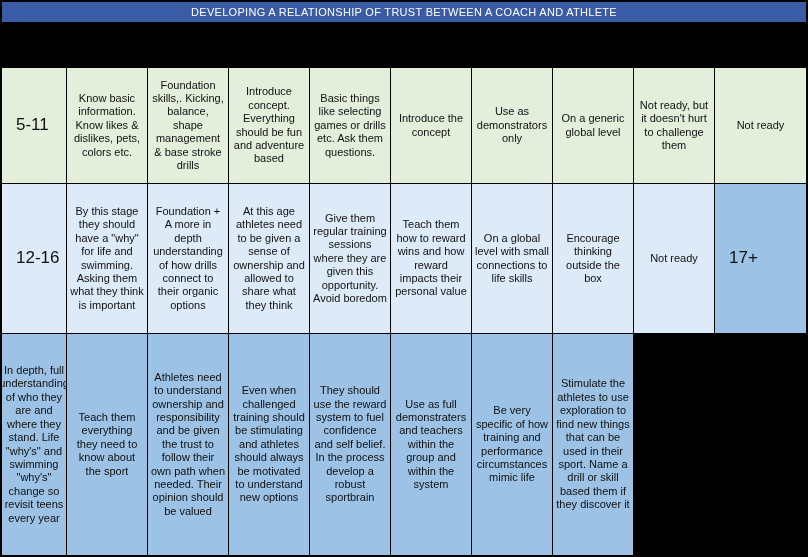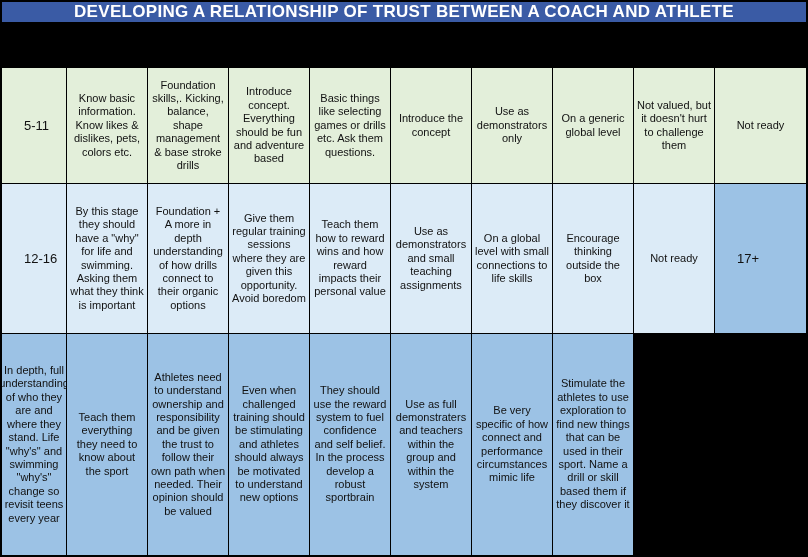--- a/index.html
+++ b/index.html
@@ -23,22 +23,22 @@
     border: 2px solid var(--grid-line, #000000);
   }
 
   .title-bar {
     grid-column: 1 / -1;
     background: var(--title-bg, #3A5BA5);
     color: var(--title-text, #ffffff);
     display: flex;
     align-items: center;
     justify-content: center;
-    font-weight: bold;
-    font-size: 17px;
+    font-weight: normal;
+    font-size: 11px;
     letter-spacing: 0.3px;
   }
 
   .header-band {
     grid-column: 1 / -1;
     background: var(--band-bg, #000000);
   }
 
   .cell {
     display: flex;
@@ -47,22 +47,22 @@
     text-align: center;
     padding: 2px 3px;
     font-size: 11px;
     line-height: 1.22;
     overflow: hidden;
   }
 
   .age-cell {
     justify-content: flex-start;
     text-align: left;
-    padding-left: 22px;
-    font-size: 13px;
+    padding-left: 14px;
+    font-size: 17px;
   }
 
   .row1-bg { background: var(--row1-bg, #E3EFDA); }
   .row2-bg { background: var(--row2-bg, #DCEBF7); }
   .row3-bg { background: var(--row3-bg, #9CC2E5); }
 </style>
 </head>
 <body>
 
 <div class="sheet">
@@ -73,37 +73,37 @@
     <div class="header-band"></div>
 
     <div class="cell age-cell row1-bg">5-11</div>
     <div class="cell row1-bg">Know basic information. Know likes &amp; dislikes, pets, colors etc.</div>
     <div class="cell row1-bg">Foundation skills,. Kicking, balance, shape management &amp; base stroke drills</div>
     <div class="cell row1-bg">Introduce concept. Everything should be fun and adventure based</div>
     <div class="cell row1-bg">Basic things like selecting games or drills etc. Ask them questions.</div>
     <div class="cell row1-bg">Introduce the concept</div>
     <div class="cell row1-bg">Use as demonstrators only</div>
     <div class="cell row1-bg">On a generic global level</div>
-    <div class="cell row1-bg">Not valued, but it doesn't hurt to challenge them</div>
+    <div class="cell row1-bg">Not ready, but it doesn't hurt to challenge them</div>
     <div class="cell row1-bg">Not ready</div>
 
     <div class="cell age-cell row2-bg">12-16</div>
     <div class="cell row2-bg">By this stage they should have a "why" for life and swimming. Asking them what they think is important</div>
     <div class="cell row2-bg">Foundation + A more in depth understanding of how drills connect to their organic options</div>
+    <div class="cell row2-bg">At this age athletes need to be given a sense of ownership and allowed to share what they think</div>
     <div class="cell row2-bg">Give them regular training sessions where they are given this opportunity. Avoid boredom</div>
     <div class="cell row2-bg">Teach them how to reward wins and how reward impacts their personal value</div>
-    <div class="cell row2-bg">Use as demonstrators and small teaching assignments</div>
     <div class="cell row2-bg">On a global level with small connections to life skills</div>
     <div class="cell row2-bg">Encourage thinking outside the box</div>
     <div class="cell row2-bg">Not ready</div>
 
     <div class="cell age-cell row3-bg">17+</div>
     <div class="cell row3-bg">In depth, full understanding of who they are and where they stand. Life "why's" and swimming "why's" change so revisit teens every year</div>
     <div class="cell row3-bg">Teach them everything they need to know about the sport</div>
     <div class="cell row3-bg">Athletes need to understand ownership and responsibility and be given the trust to follow their own path when needed. Their opinion should be valued</div>
     <div class="cell row3-bg">Even when challenged training should be stimulating and athletes should always be motivated to understand new options</div>
     <div class="cell row3-bg">They should use the reward system to fuel confidence and self belief. In the process develop a robust sportbrain</div>
     <div class="cell row3-bg">Use as full demonstraters and teachers within the group and within the system</div>
-    <div class="cell row3-bg">Be very specific of how connect and performance circumstances mimic life</div>
+    <div class="cell row3-bg">Be very specific of how training and performance circumstances mimic life</div>
     <div class="cell row3-bg">Stimulate the athletes to use exploration to find new things that can be used in their sport. Name a drill or skill based them if they discover it</div>
 
   </div>
 </div>
 
 </body></html>

